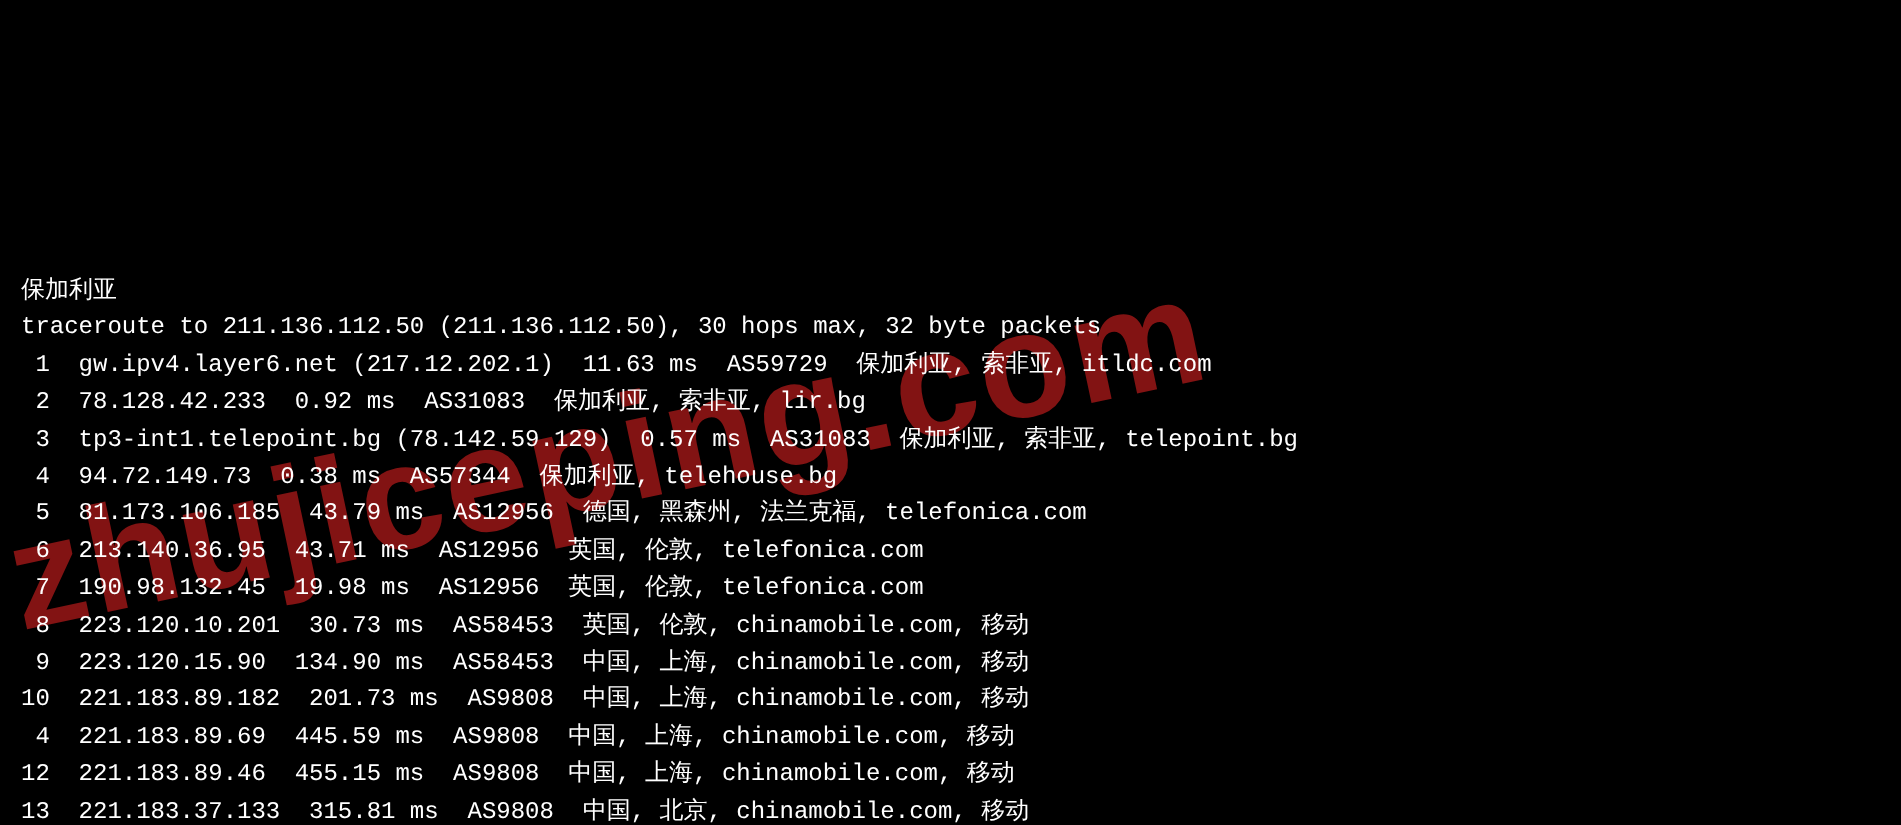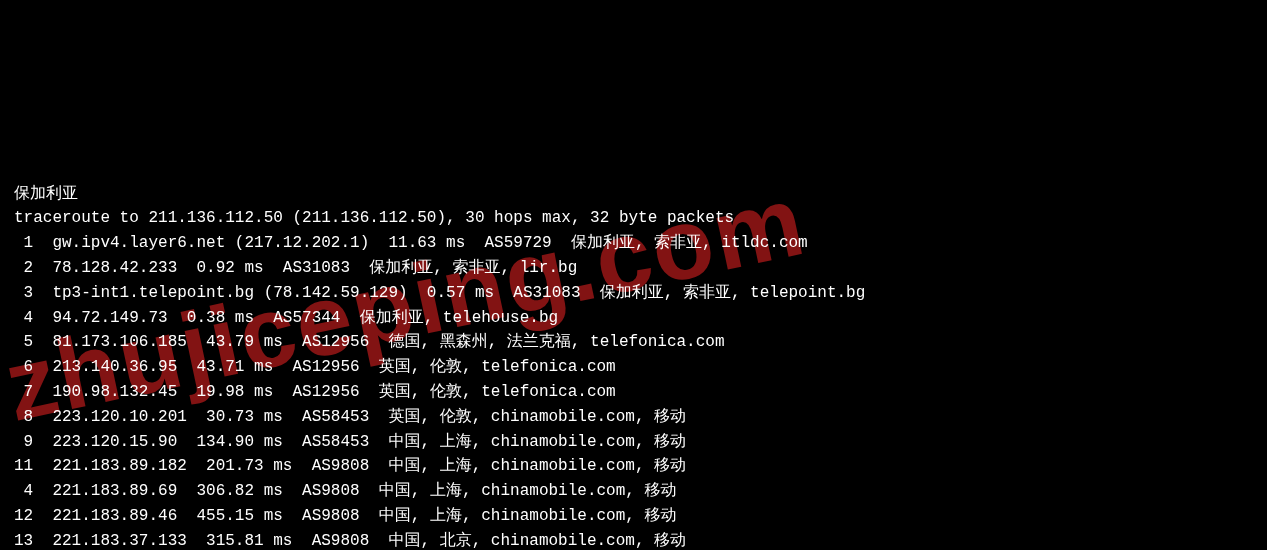--- a/index.html
+++ b/index.html
@@ -53,22 +53,22 @@
 <span>traceroute to 211.136.112.50 (211.136.112.50), 30 hops max, 32 byte packets</span>
 <div id="hops"><span class="hop-num">1</span>  <span>gw.ipv4.layer6.net (217.12.202.1)  11.63 ms  AS59729  保加利亚, 索非亚, itldc.com</span>
 <span class="hop-num">2</span>  <span>78.128.42.233  0.92 ms  AS31083  保加利亚, 索非亚, lir.bg</span>
 <span class="hop-num">3</span>  <span>tp3-int1.telepoint.bg (78.142.59.129)  0.57 ms  AS31083  保加利亚, 索非亚, telepoint.bg</span>
 <span class="hop-num">4</span>  <span>94.72.149.73  0.38 ms  AS57344  保加利亚, telehouse.bg</span>
 <span class="hop-num">5</span>  <span>81.173.106.185  43.79 ms  AS12956  德国, 黑森州, 法兰克福, telefonica.com</span>
 <span class="hop-num">6</span>  <span>213.140.36.95  43.71 ms  AS12956  英国, 伦敦, telefonica.com</span>
 <span class="hop-num">7</span>  <span>190.98.132.45  19.98 ms  AS12956  英国, 伦敦, telefonica.com</span>
 <span class="hop-num">8</span>  <span>223.120.10.201  30.73 ms  AS58453  英国, 伦敦, chinamobile.com, 移动</span>
 <span class="hop-num">9</span>  <span>223.120.15.90  134.90 ms  AS58453  中国, 上海, chinamobile.com, 移动</span>
-<span class="hop-num">11</span>  <span>221.183.89.182  201.73 ms  AS9808  中国, 上海, chinamobile.com, 移动</span>
-<span class="hop-num">4</span>  <span>221.183.89.69  306.82 ms  AS9808  中国, 上海, chinamobile.com, 移动</span>
+<span class="hop-num">10</span>  <span>221.183.89.182  201.73 ms  AS9808  中国, 上海, chinamobile.com, 移动</span>
+<span class="hop-num">4</span>  <span>221.183.89.69  445.59 ms  AS9808  中国, 上海, chinamobile.com, 移动</span>
 <span class="hop-num">12</span>  <span>221.183.89.46  455.15 ms  AS9808  中国, 上海, chinamobile.com, 移动</span>
 <span class="hop-num">13</span>  <span>221.183.37.133  315.81 ms  AS9808  中国, 北京, chinamobile.com, 移动</span>
   
   
   </div>
 </div>
 
 
 
 

